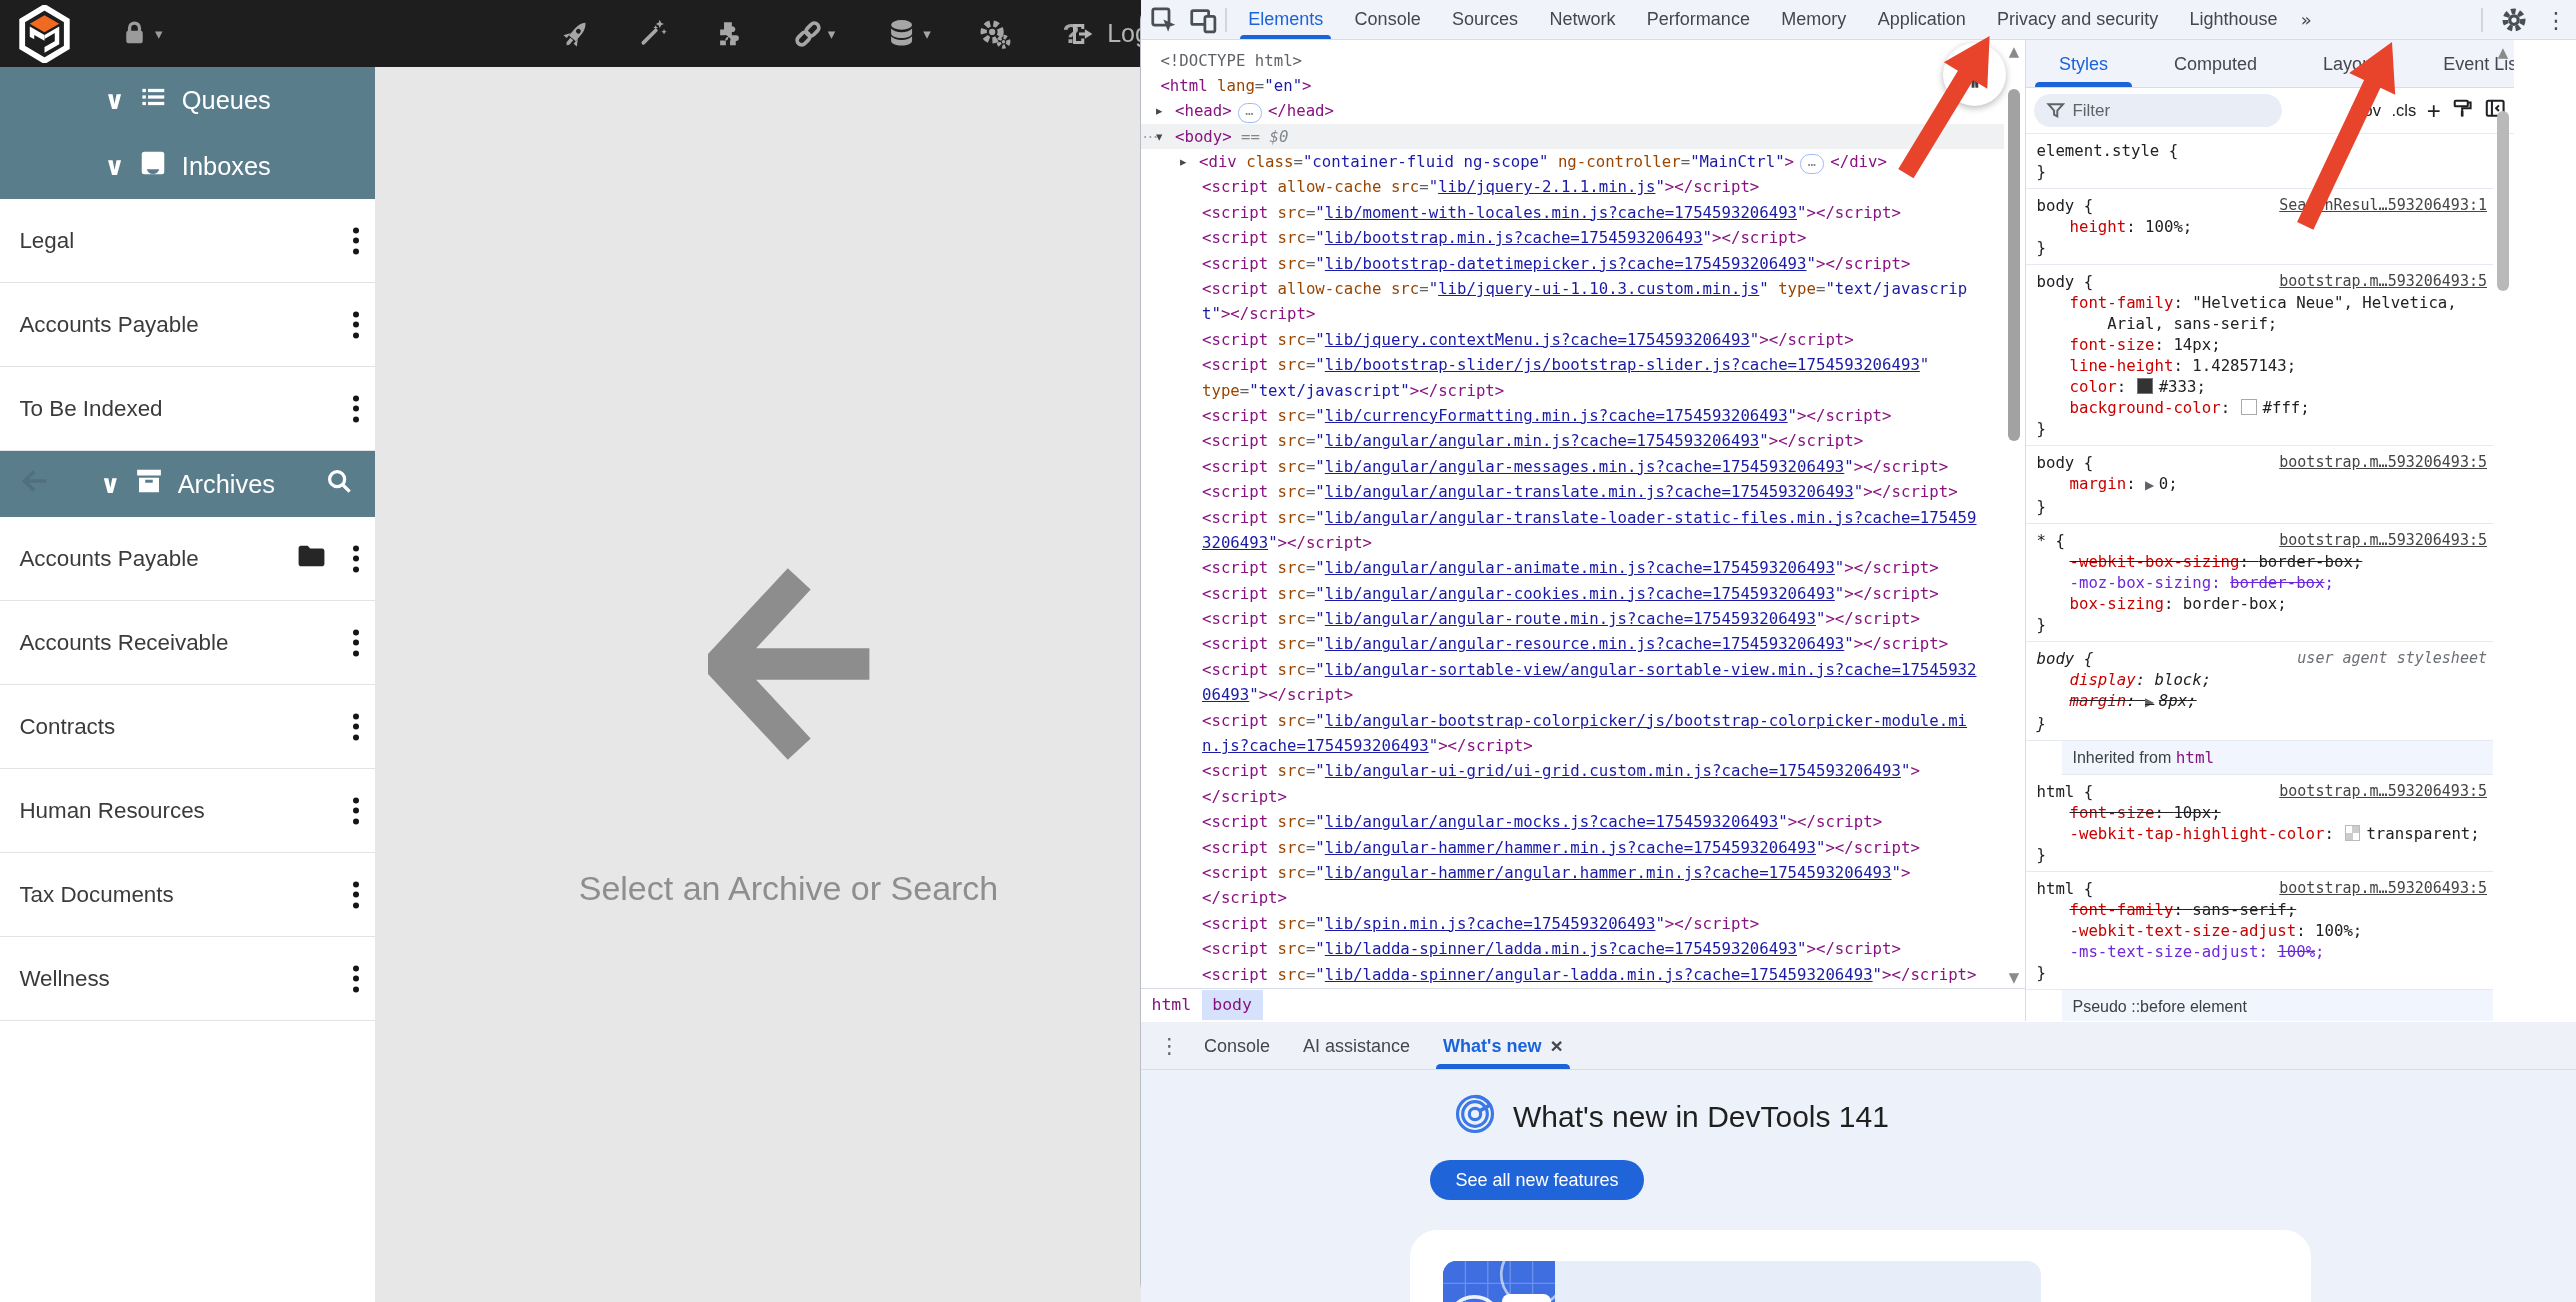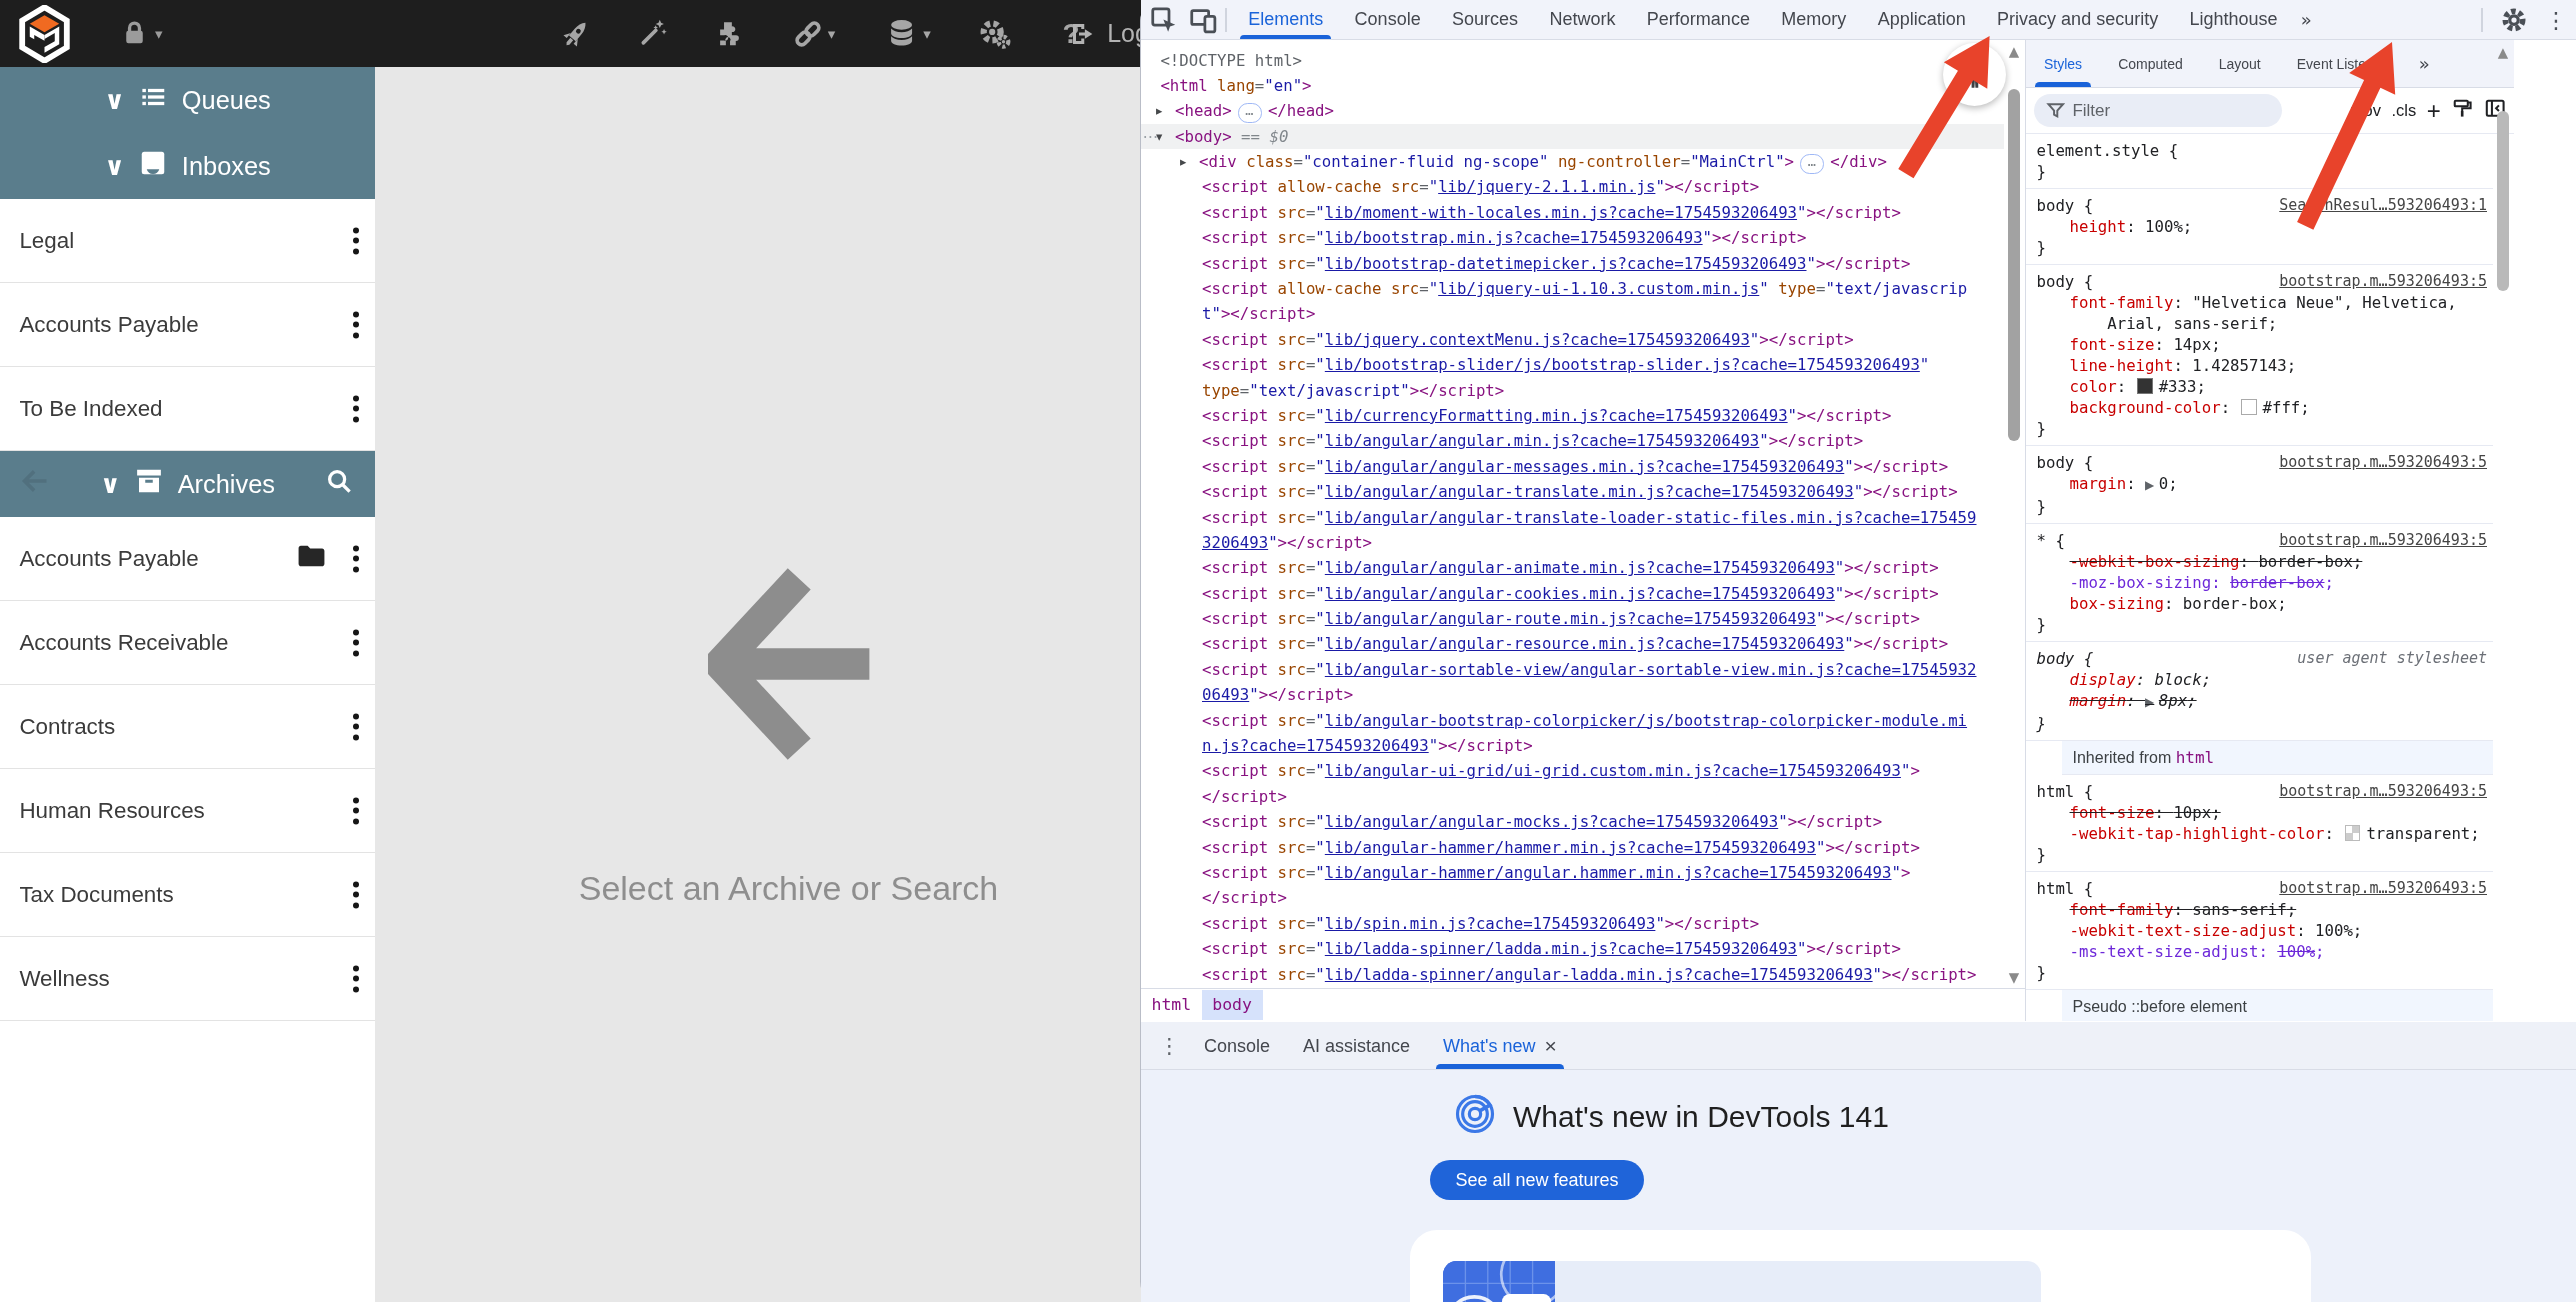--- a/index.html
+++ b/index.html
@@ -51,21 +51,21 @@
   #crumbbar{position:absolute;left:0;bottom:0;right:0;height:33px;background:#fff;border-top:1.5px solid #d8dce6;display:flex;align-items:center;font-family:"DejaVu Sans Mono",monospace;font-size:16.5px;box-sizing:border-box;}
   .crumb{padding:0 10.5px;height:30px;line-height:30px;color:#881280;}
   .crumb.active{background:#d6e2fb;}
   #el-scroll{position:absolute;right:1.5px;top:0;bottom:33px;width:19.4px;}
   #el-thumb{position:absolute;left:3.7px;top:49px;width:12px;height:352px;border-radius:6px;background:#a2a2a2;}
   .scroll-arr{position:absolute;left:3px;width:13.5px;text-align:center;color:#8a8a8a;font-size:13.5px;}
   #a11y-btn{position:absolute;left:802px;top:3px;width:63px;height:63px;border-radius:50%;background:#fff;box-shadow:0 2.2px 7.5px rgba(0,0,0,.28);display:flex;align-items:center;justify-content:center;color:#3c4043;}
   
   #styles-pane{position:absolute;left:884px;top:0;width:489px;height:100%;border-left:1.5px solid #d8dce6;box-sizing:border-box;background:#fff;overflow:hidden;}
   #sb-tabs{height:48px;background:#f1f3fa;border-bottom:1.5px solid #d8dce6;display:flex;align-items:center;box-sizing:border-box;}
-  .stab{position:relative;height:46px;line-height:46px;padding:0 18px;font-size:14px;color:#44474e;white-space:nowrap;}
+  .stab{position:relative;height:46px;line-height:46px;padding:0 33px;font-size:18px;color:#44474e;white-space:nowrap;}
   .stab.active{color:#1a63d9;}
   .stab.active::after{content:"";position:absolute;left:9px;right:9px;bottom:0;height:4.5px;border-radius:4.5px 4.5px 0 0;background:#1a63d9;}
   #filter-row{height:45px;display:flex;align-items:center;padding:0 7.5px;gap:10.5px;border-bottom:1.5px solid #e6e9f2;}
   #filter-pill{flex:0 0 224px;height:33px;border-radius:16.5px;background:#e9edf6;display:flex;align-items:center;gap:7.5px;padding:0 12px;color:#5f6368;font-size:17px;}
   .ftool{color:#202124;font-size:16.5px;}
   #rules{position:absolute;left:0;top:94px;right:21px;bottom:0;overflow:hidden;font-family:"DejaVu Sans Mono",monospace;font-size:15.7px;line-height:21px;color:#202124;}
   .rule{padding:6px 0 6px 10.5px;border-bottom:1.5px solid #e6e9f2;}
   .rsel .src{float:right;margin-right:6px;color:#454545;text-decoration:underline;font-size:15px;}
   .rsel .src.plain{text-decoration:none;color:#6b6f76;font-style:italic;}
   .prop{padding-left:33px;white-space:pre-wrap;}
@@ -76,21 +76,21 @@
   .sechead{background:#f1f6fe;padding:6px 10.5px;font-family:"Liberation Sans",sans-serif;font-size:16px;color:#3c4043;border-bottom:1.5px solid #e6e9f2;margin-left:36px;}
   .sechead .code{font-family:"DejaVu Sans Mono",monospace;color:#881280;}
   .sw{display:inline-block;width:13.5px;height:13.5px;border:1.5px solid #999;margin:0 6px 0 1.5px;vertical-align:-1.5px;}
   .exp{color:#5f6368;font-size:12px;margin-right:4.5px;}
   #st-scroll{position:absolute;right:1.5px;top:52px;bottom:0;width:19.4px;}
   #st-thumb{position:absolute;left:3.7px;top:19.4px;width:12px;height:180px;border-radius:6px;background:#b9b9b9;}
   
   #drawer{position:absolute;left:0;top:1022px;width:100%;height:281px;}
   #drawer-tabs{height:48px;background:#eef1f8;border-bottom:1.5px solid #d8dce6;display:flex;align-items:center;box-sizing:border-box;padding-left:18px;gap:7.5px;}
   .drtab{position:relative;height:46px;line-height:46px;padding:0 16.5px;font-size:18px;color:#44474e;white-space:nowrap;display:flex;align-items:center;gap:9px;}
-  .drtab.active{color:#1a63d9;}
+  .drtab.active{color:#1a63d9;font-weight:bold;}
   .drtab.active::after{content:"";position:absolute;left:9px;right:9px;bottom:0;height:4.5px;border-radius:4.5px 4.5px 0 0;background:#1a63d9;}
   .drtab .x{color:#44474e;font-size:21px;}
   #drawer-content{position:absolute;left:0;top:48px;width:100%;height:233px;background:#edf1fa;overflow:hidden;}
   #wn-logo{position:absolute;left:314px;top:24px;}
   #wn-title{position:absolute;left:372px;top:30px;font-size:30px;color:#1f1f1f;font-weight:500;}
   #wn-btn{position:absolute;left:289px;top:90px;height:40px;line-height:40px;border-radius:21px;background:#1f64d9;color:#fff;font-size:18px;padding:0 25.4px;font-weight:500;}
   #wn-card{position:absolute;left:269px;top:160px;width:901px;height:209px;background:#fff;border-radius:27px;}
   #wn-media{position:absolute;left:33px;top:31px;width:598px;height:112px;border-radius:13.5px;background:#e7edf9;overflow:hidden;display:flex;}
   #wn-thumb{position:relative;width:112px;height:112px;background:#3f6ee0;flex:0 0 112px;overflow:hidden;}
   #wn-badge{position:absolute;right:4.5px;top:33px;background:#fff;border-radius:7.5px;padding:1.5px 9px;color:#2f6bd8;font-size:16.5px;font-weight:500;}

